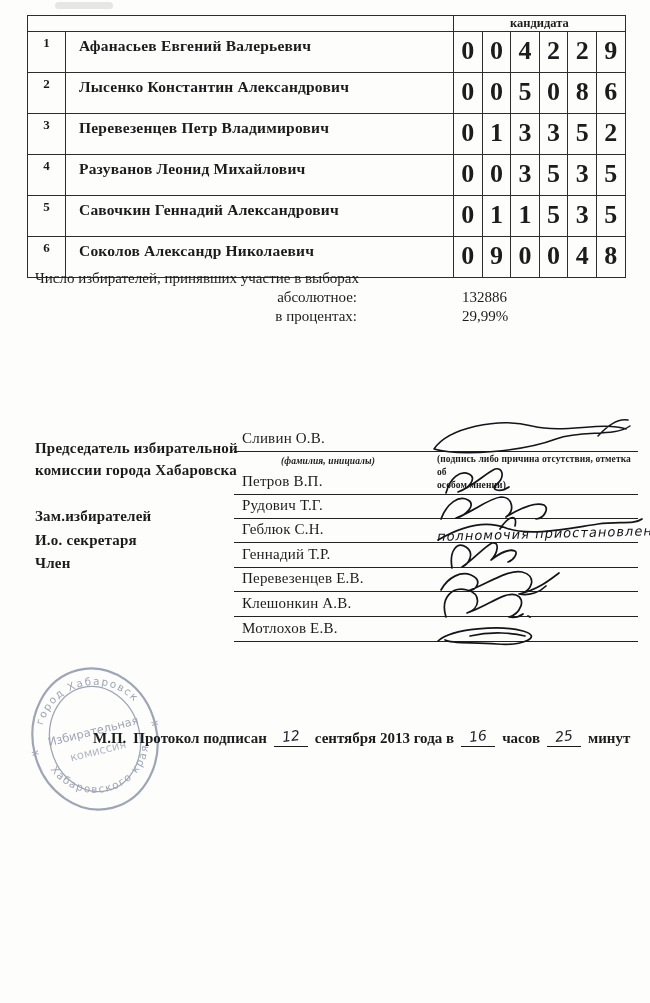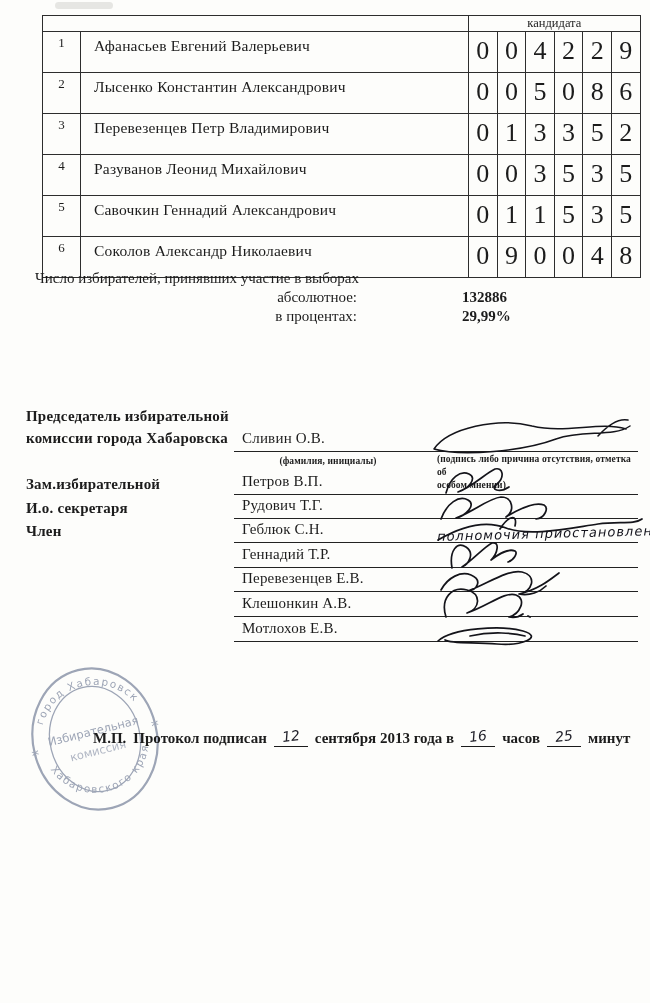--- a/index.html
+++ b/index.html
@@ -3,46 +3,46 @@
 <meta charset="utf-8">
 <style>
   html,body{margin:0;padding:0;background:#ffffff;}
   .page{
     position:relative;width:650px;height:1003px;background:#fdfdfb;
     font-family:"Liberation Serif",serif;color:#1c1c1c;overflow:hidden;
   }
   .smudge{position:absolute;left:55px;top:2px;width:58px;height:7px;background:#dadad6;border-radius:4px;opacity:.65;}
 
   
-  .results-table{position:absolute;left:42px;top:15px;width:598px;border-collapse:collapse;table-layout:fixed;}
+  .results-table{position:absolute;left:27px;top:15px;width:598px;border-collapse:collapse;table-layout:fixed;font-weight:bold;}
   .results-table td{border:1.5px solid #2d2d2d;overflow:hidden;}
   .results-table td.hdr-left{border-bottom:1.5px solid #2d2d2d;}
   .hdr-row td{height:14px;font-size:12.5px;text-align:center;vertical-align:middle;padding:0;}
   .data-row td{height:35px;}
   .cell-num{font-size:13px;text-align:center;vertical-align:top;padding-top:3px;}
   .cell-name{font-size:15.5px;vertical-align:top;padding:5px 0 0 13px;letter-spacing:.2px;}
   .cell-digit{font-size:26px;text-align:center;vertical-align:middle;padding-bottom:4px;}
 
   
   .abs-text{position:absolute;white-space:nowrap;}
   .t-title{left:35px;top:270px;font-size:15px;}
   .t-label{left:200px;top:0;width:157px;text-align:right;font-size:15px;}
-  .t-value{left:462px;top:0;font-size:15px;font-weight:bold;}
+  .t-value{left:462px;top:0;font-size:15px;}
 
   
   .resolution{position:absolute;left:35px;top:352px;width:590px;font-size:16.5px;line-height:22px;letter-spacing:.1px;}
   .resolution .indent{padding-left:33px;}
 
   
-  .role{position:absolute;left:26px;font-size:15px;font-weight:bold;white-space:nowrap;letter-spacing:.2px;}
+  .role{position:absolute;left:35px;font-size:15px;font-weight:bold;white-space:nowrap;letter-spacing:.2px;margin-top:32px;}
   .name-line{position:absolute;left:234px;width:192px;height:21px;border-bottom:1.6px solid #222;
              font-size:15px;padding-left:8px;white-space:nowrap;letter-spacing:.2px;}
   .sig-line{position:absolute;left:434px;width:204px;height:21px;border-bottom:1.6px solid #222;}
   .caption{position:absolute;font-size:9.5px;font-weight:bold;line-height:13px;letter-spacing:.1px;}
-  .cap-name{left:243px;top:455px;width:170px;text-align:center;}
+  .cap-name{left:243px;top:455px;width:170px;text-align:center;font-style:italic;}
   .cap-sign{left:437px;top:453px;width:205px;}
   .hand-note{
     position:absolute;left:437px;top:526px;width:220px;white-space:nowrap;
     font-family:"DejaVu Sans",sans-serif;font-style:italic;font-size:13px;
     color:#14141d;letter-spacing:1px;transform:rotate(-1.5deg);
   }
 
   
   .ink-layer{position:absolute;left:0;top:0;pointer-events:none;}
   .ink{stroke:#14141a;stroke-width:1.7;fill:none;stroke-linecap:round;stroke-linejoin:round;}
@@ -155,21 +155,21 @@
     <span class="abs-text t-value">132886</span>
   </div>
   <div style="position:absolute;left:0;top:308px;width:650px;height:19px;padding-left:12px;">
     <span class="abs-text t-label">в процентах:</span>
     <span class="abs-text t-value">29,99%</span>
   </div>
 
 
   <div class="role" style="top:408px;">Председатель избирательной</div>
   <div class="role" style="top:430px;">комиссии города Хабаровска</div>
-  <div class="role" style="top:476px;">Зам.избирательной</div>
+  <div class="role" style="top:476px;">Зам.избирателей</div>
   <div class="role" style="top:500px;">И.о. секретаря</div>
   <div class="role" style="top:523px;">Член</div>
 
   <div class="name-line" style="top:430px;">Сливин О.В.</div>
   <div class="name-line" style="top:473px;">Петров В.П.</div>
   <div class="name-line" style="top:497px;">Рудович Т.Г.</div>
   <div class="name-line" style="top:521px;">Геблюк С.Н.</div>
   <div class="name-line" style="top:546px;">Геннадий Т.Р.</div>
   <div class="name-line" style="top:570px;">Перевезенцев Е.В.</div>
   <div class="name-line" style="top:595px;">Клешонкин А.В.</div>

